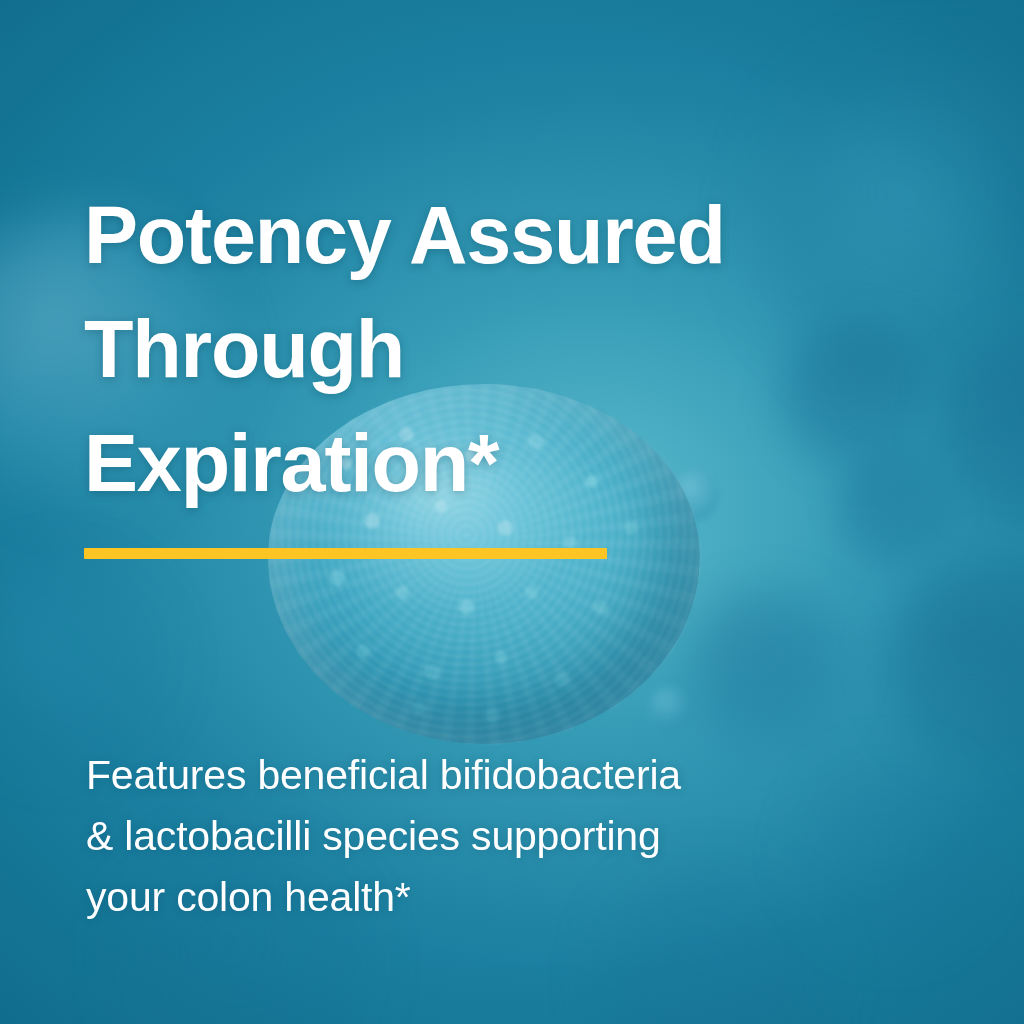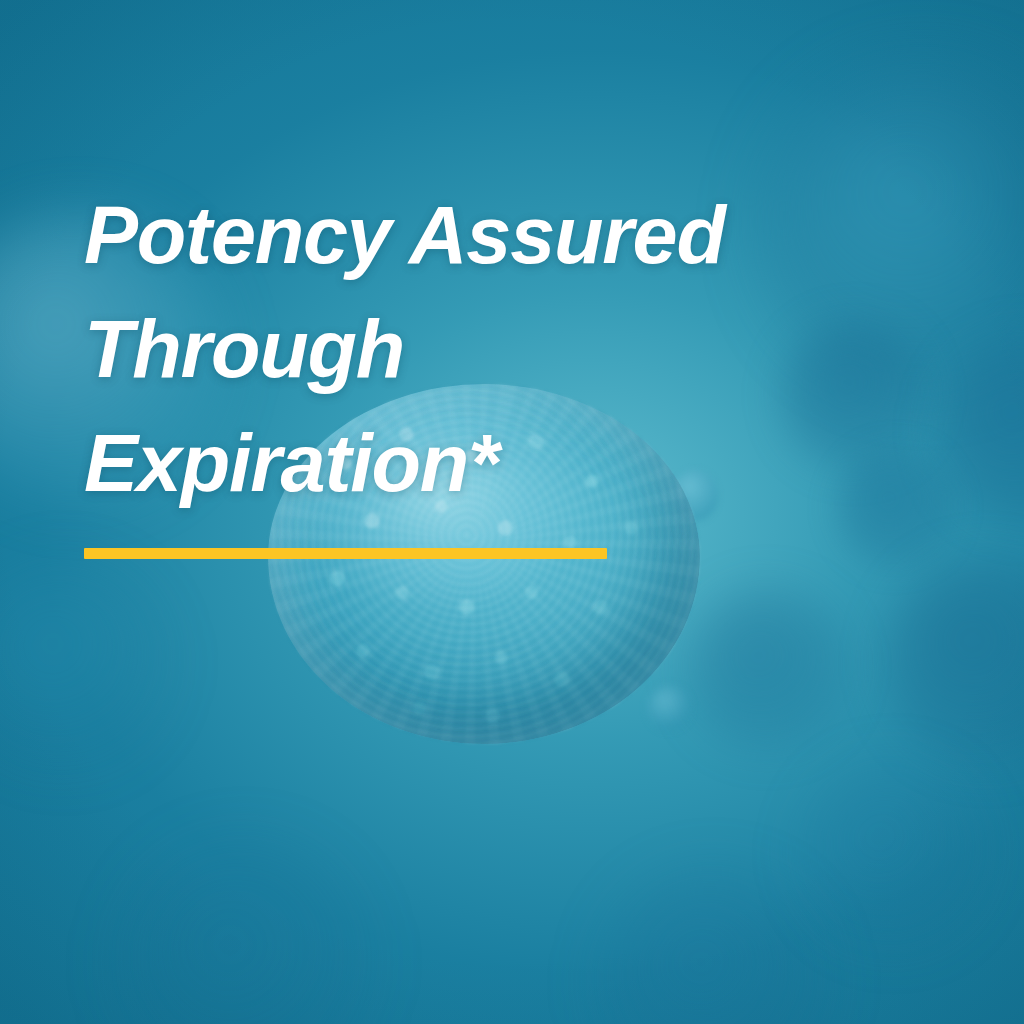--- a/index.html
+++ b/index.html
@@ -164,21 +164,20 @@
     filter: blur(4px);
   }
 
   
   .content {
     position: absolute;
     left: 84px;
     top: 0;
     width: 860px;
     height: 100%;
-    font-style: italic;
   }
 
   .headline {
     position: absolute;
     left: 0;
     top: 178px;
     width: 830px;
     margin: 0;
     color: #ffffff;
     font-family: "Liberation Sans", sans-serif;
@@ -286,15 +285,18 @@
 
   <div class="content">
 
     <h1 class="headline">Potency Assured
 Through
 Expiration*</h1>
 
     <div class="rule"></div>
 
 
+    <p class="body-copy">Features beneficial bifidobacteria
+&amp; lactobacilli species supporting
+your colon health*</p>
 
   </div>
 </div>
 
 </body></html>

